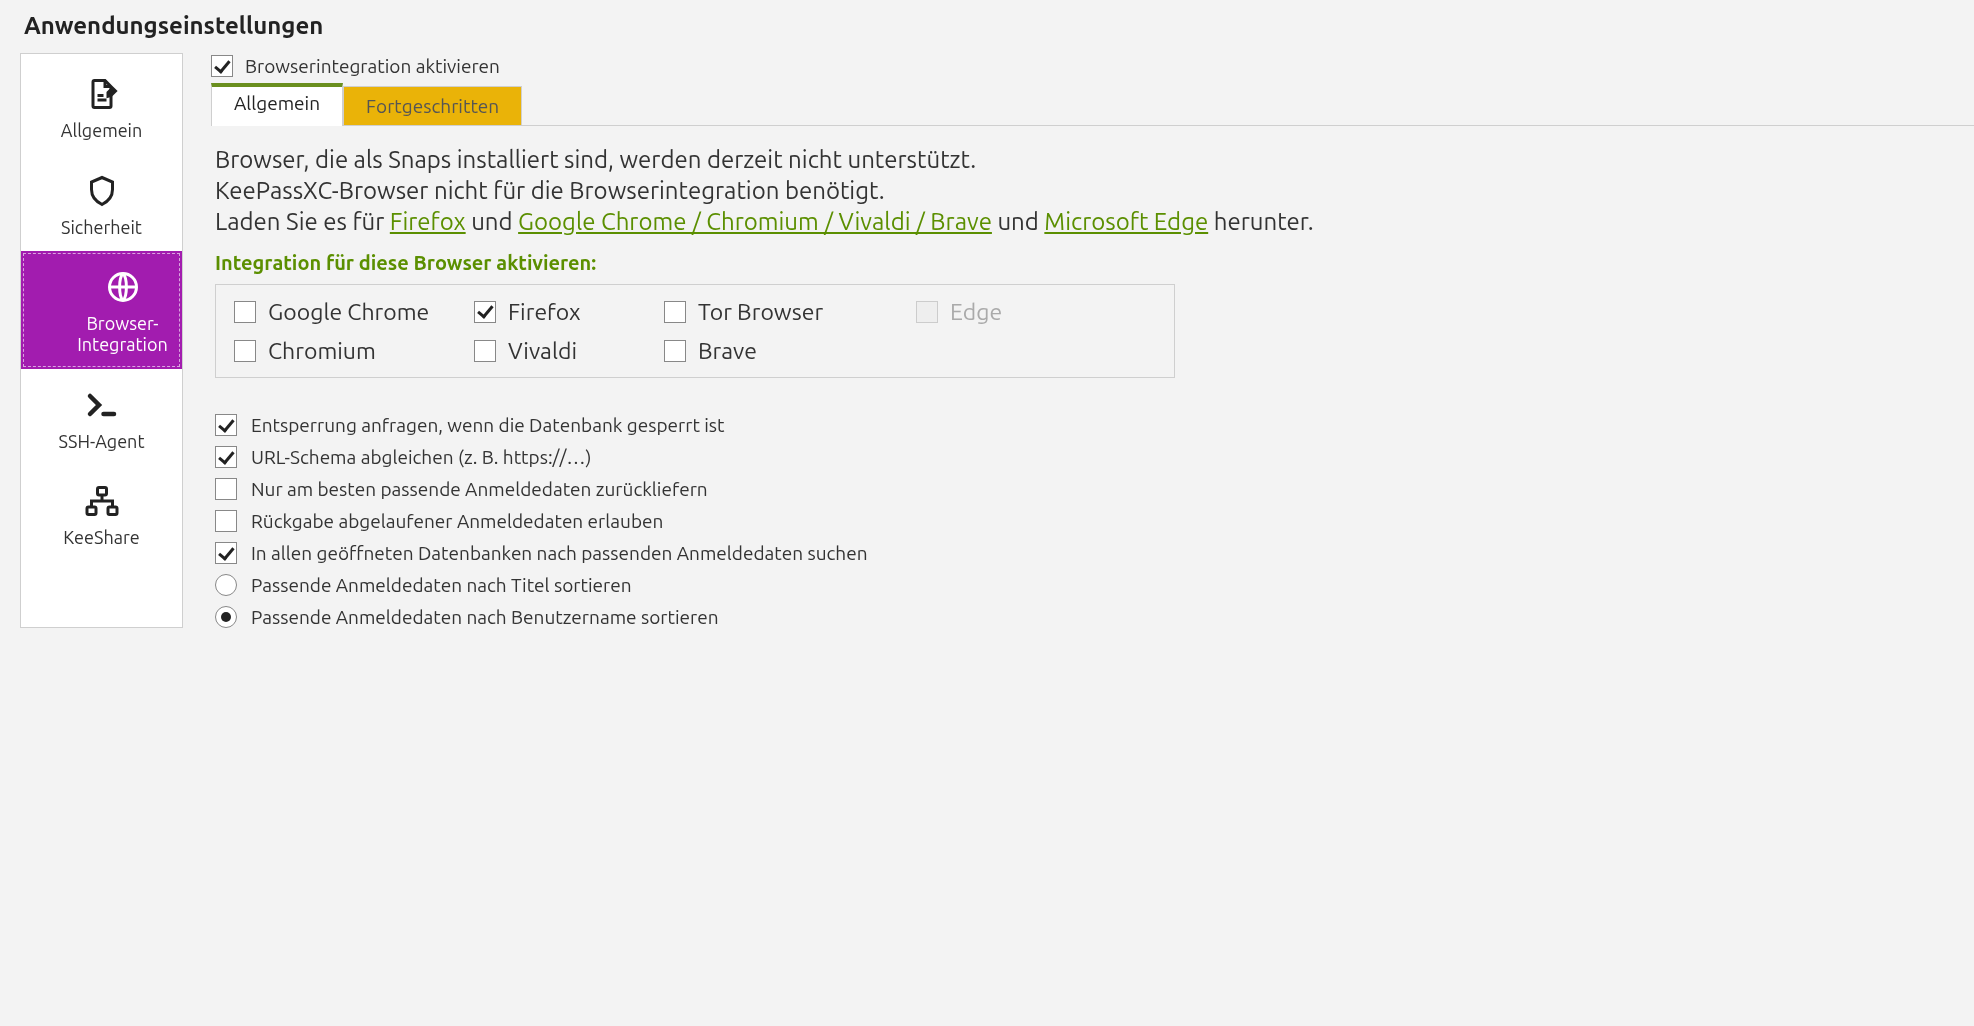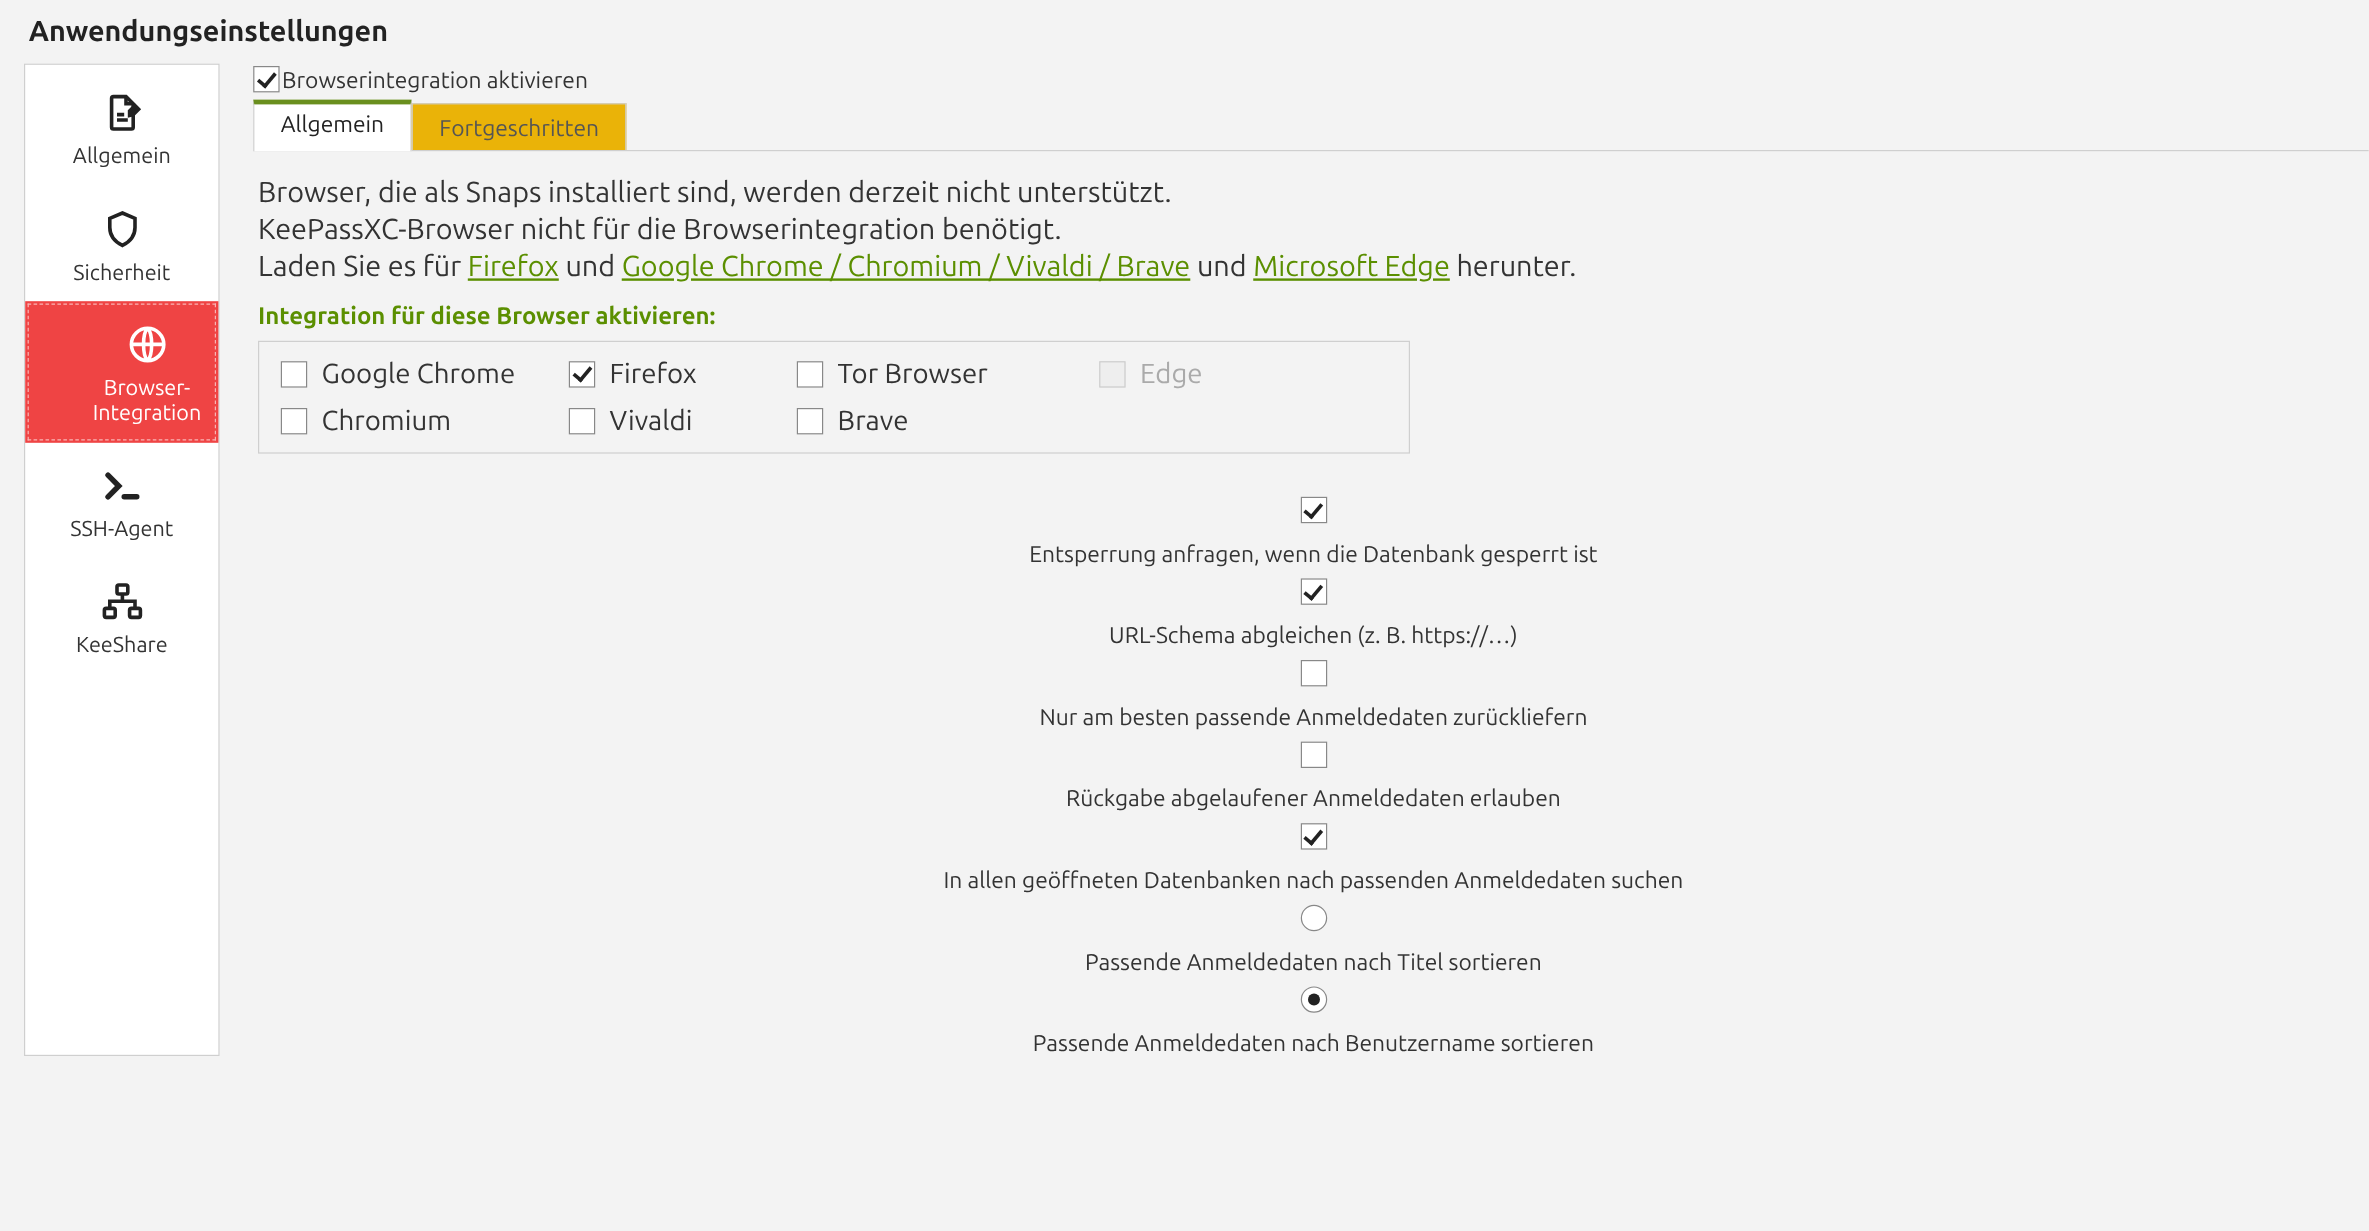--- a/index.html
+++ b/index.html
@@ -24,31 +24,31 @@
     flex-direction: column;
     align-items: center;
     justify-content: center;
     gap: 8px;
     padding: 18px 6px 14px;
     cursor: pointer;
     text-align: center;
     color: #333;
   }
   .sidebar-item.selected {
-    background: #ef4444;
+    background: #a21caf;
     color: #fff;
     outline: 1px dashed rgba(255,255,255,0.6);
     outline-offset: -3px;
     padding-left: 48px;
   }
   .sidebar-icon { width: 36px; height: 36px; display:flex; align-items:center; justify-content:center; }
   .sidebar-icon svg { width: 36px; height: 36px; }
   .sidebar-label { font-size: 18px; line-height: 1.15; }
   .content { flex: 1; padding: 0 0 0 28px; }
-  .enable-row { display: flex; align-items: flex-start; gap: 2px; margin-bottom: 6px; padding-top:2px; }
+  .enable-row { display: flex; align-items: flex-start; gap: 12px; margin-bottom: 6px; padding-top:2px; }
   .checkbox {
     width: 22px; height: 22px; border: 1px solid #888; background:#fff;
     display:inline-flex; align-items:center; justify-content:center; cursor:pointer;
     flex-shrink:0;
   }
   .checkbox.checked::after {
     content: ""; display:block; width:12px; height:6px;
     border-left:3px solid #222; border-bottom:3px solid #222;
     transform: rotate(-50deg) translate(1px,-1px);
   }
@@ -79,21 +79,21 @@
   .browser-box {
     border:1px solid #cfcfcf; padding: 14px 18px; display:grid;
     grid-template-columns: 230px 180px 210px 200px;
     row-gap: 14px; column-gap: 10px;
     width: fit-content;
     min-width: 960px;
   }
   .opt { display:flex; align-items:center; gap:12px; font-size:23px; }
   .opt.disabled { color:#aaa;padding-left:32px; }
   .options { margin-top: 36px; display:flex; flex-direction:column; gap:10px; }
-  .row { display:flex; align-items:center; gap:14px; font-size:19px;flex-direction:column; }
+  .row { display:flex; align-items:center; gap:14px; font-size:19px; }
 </style>
 </head>
 <body>
 
 <div class="window">
   <h1 class="title">Anwendungseinstellungen</h1>
   <div class="layout">
 
     <div class="sidebar">
 

